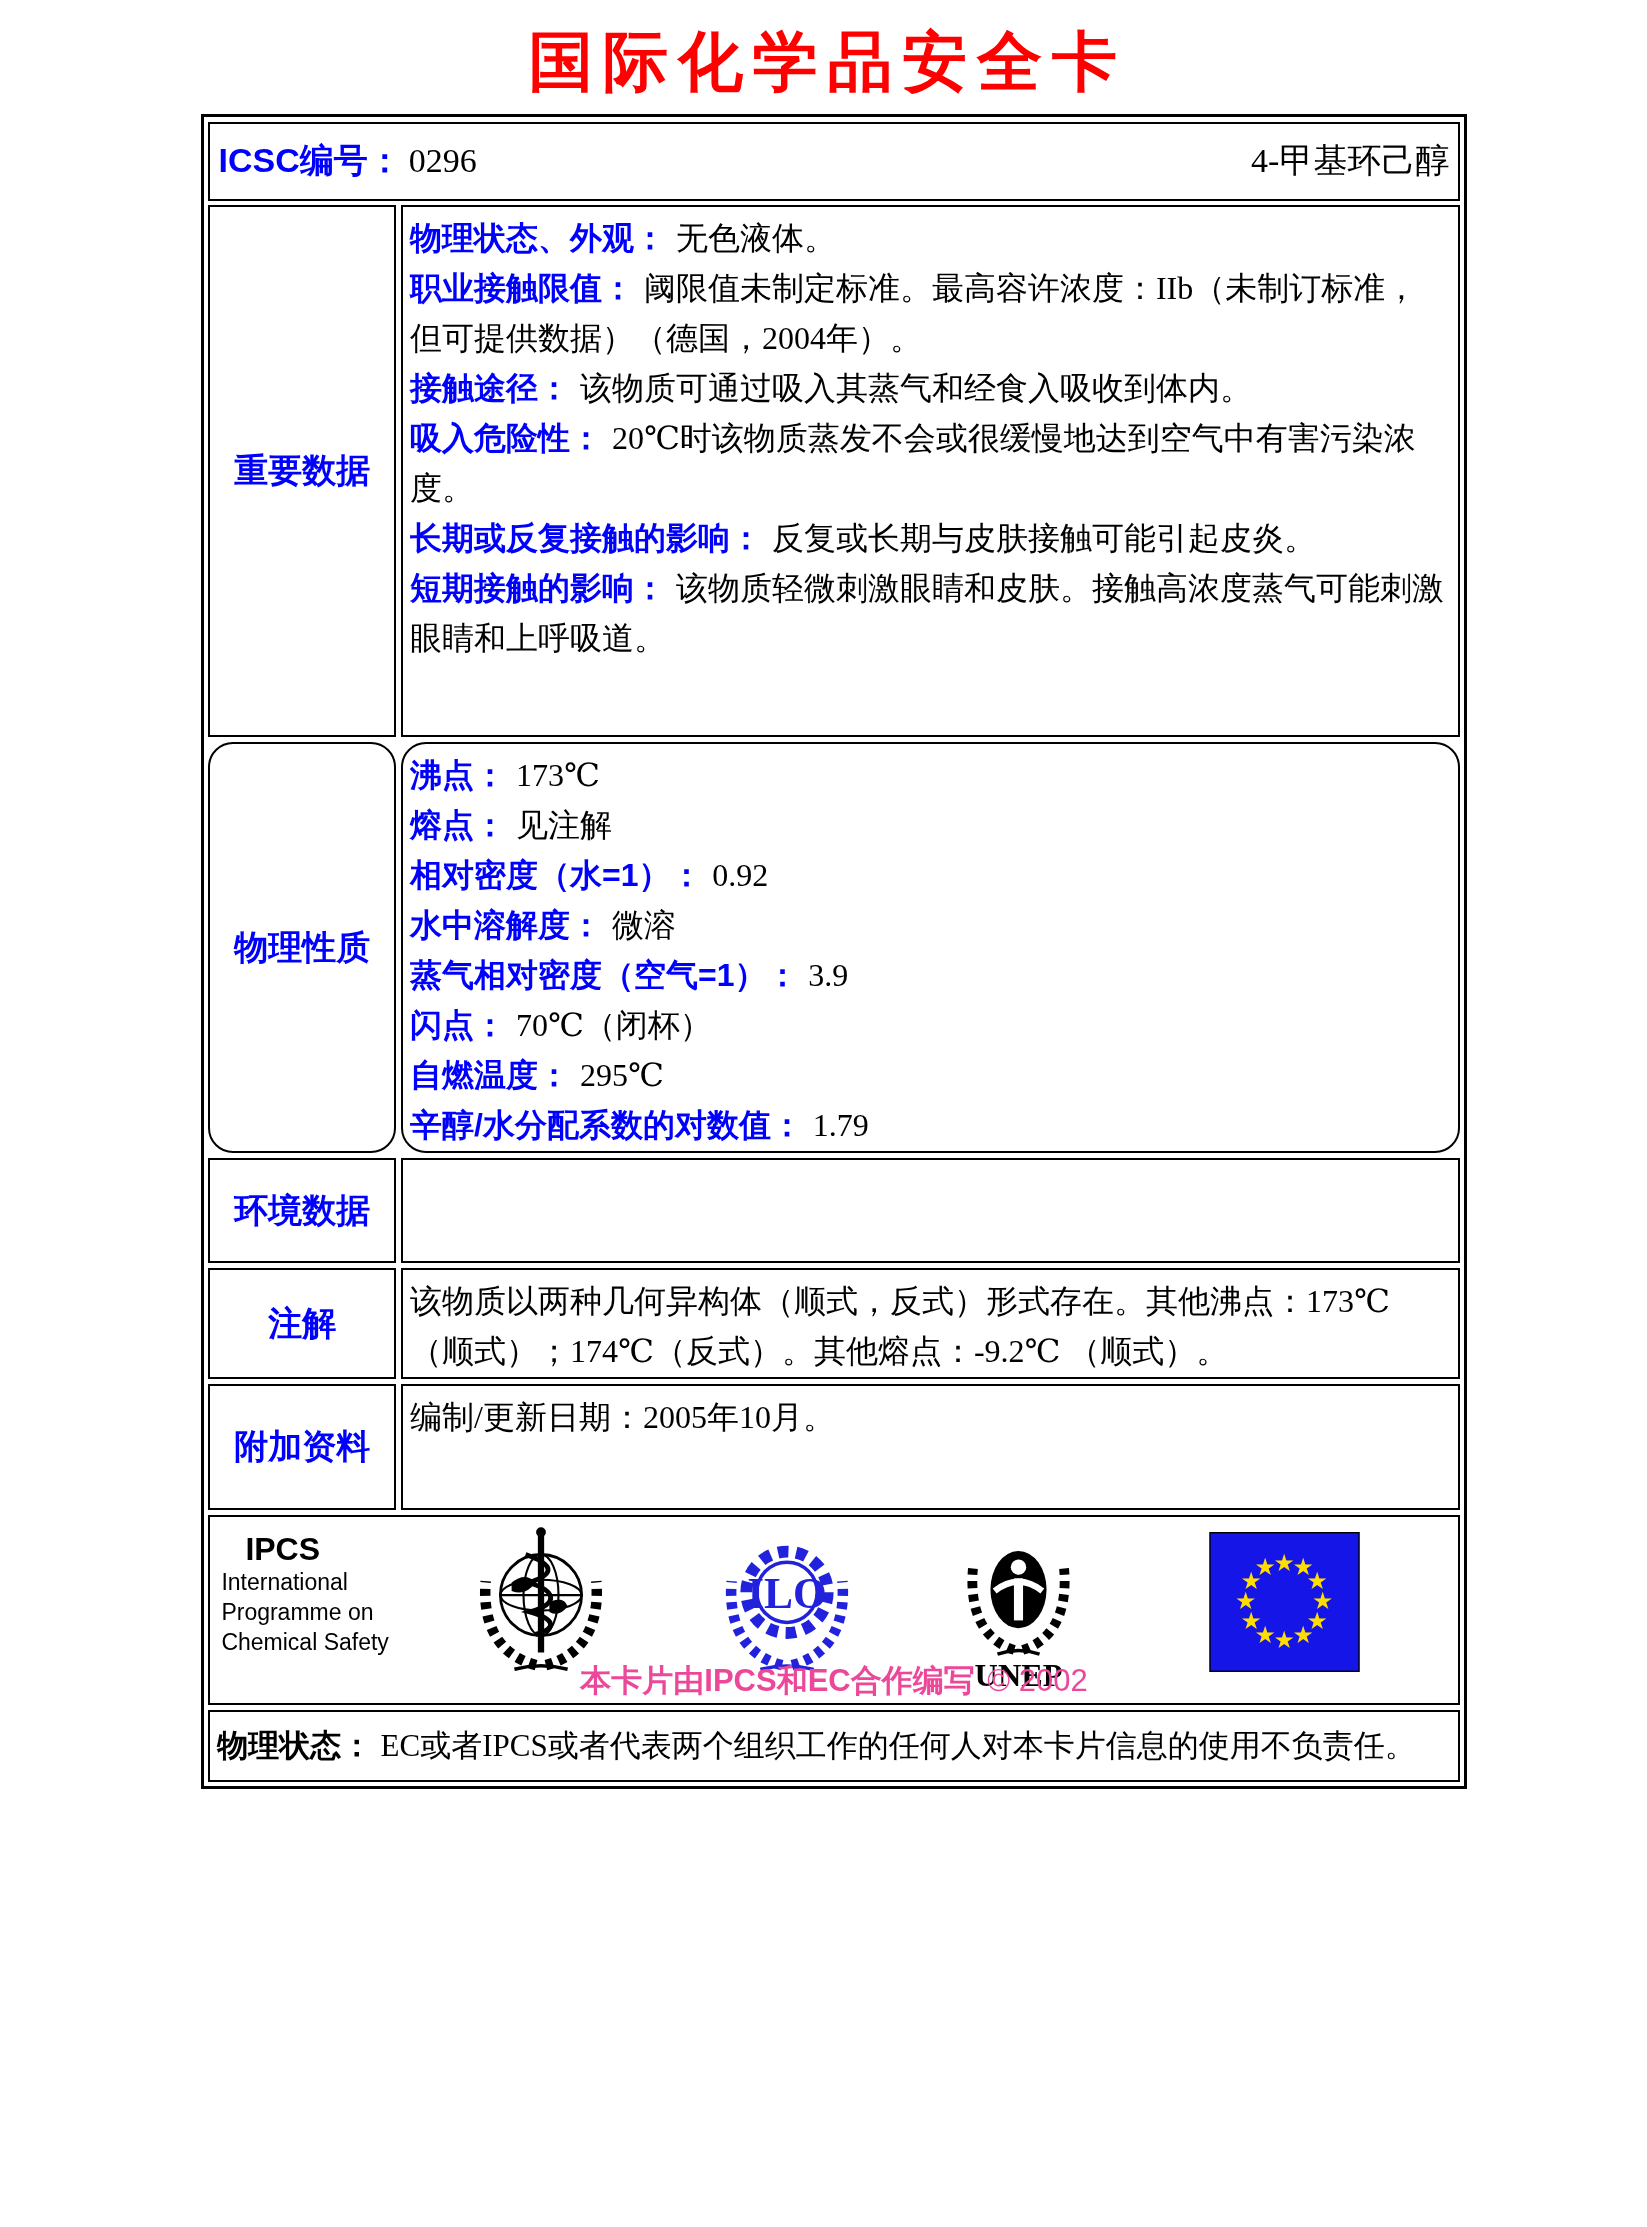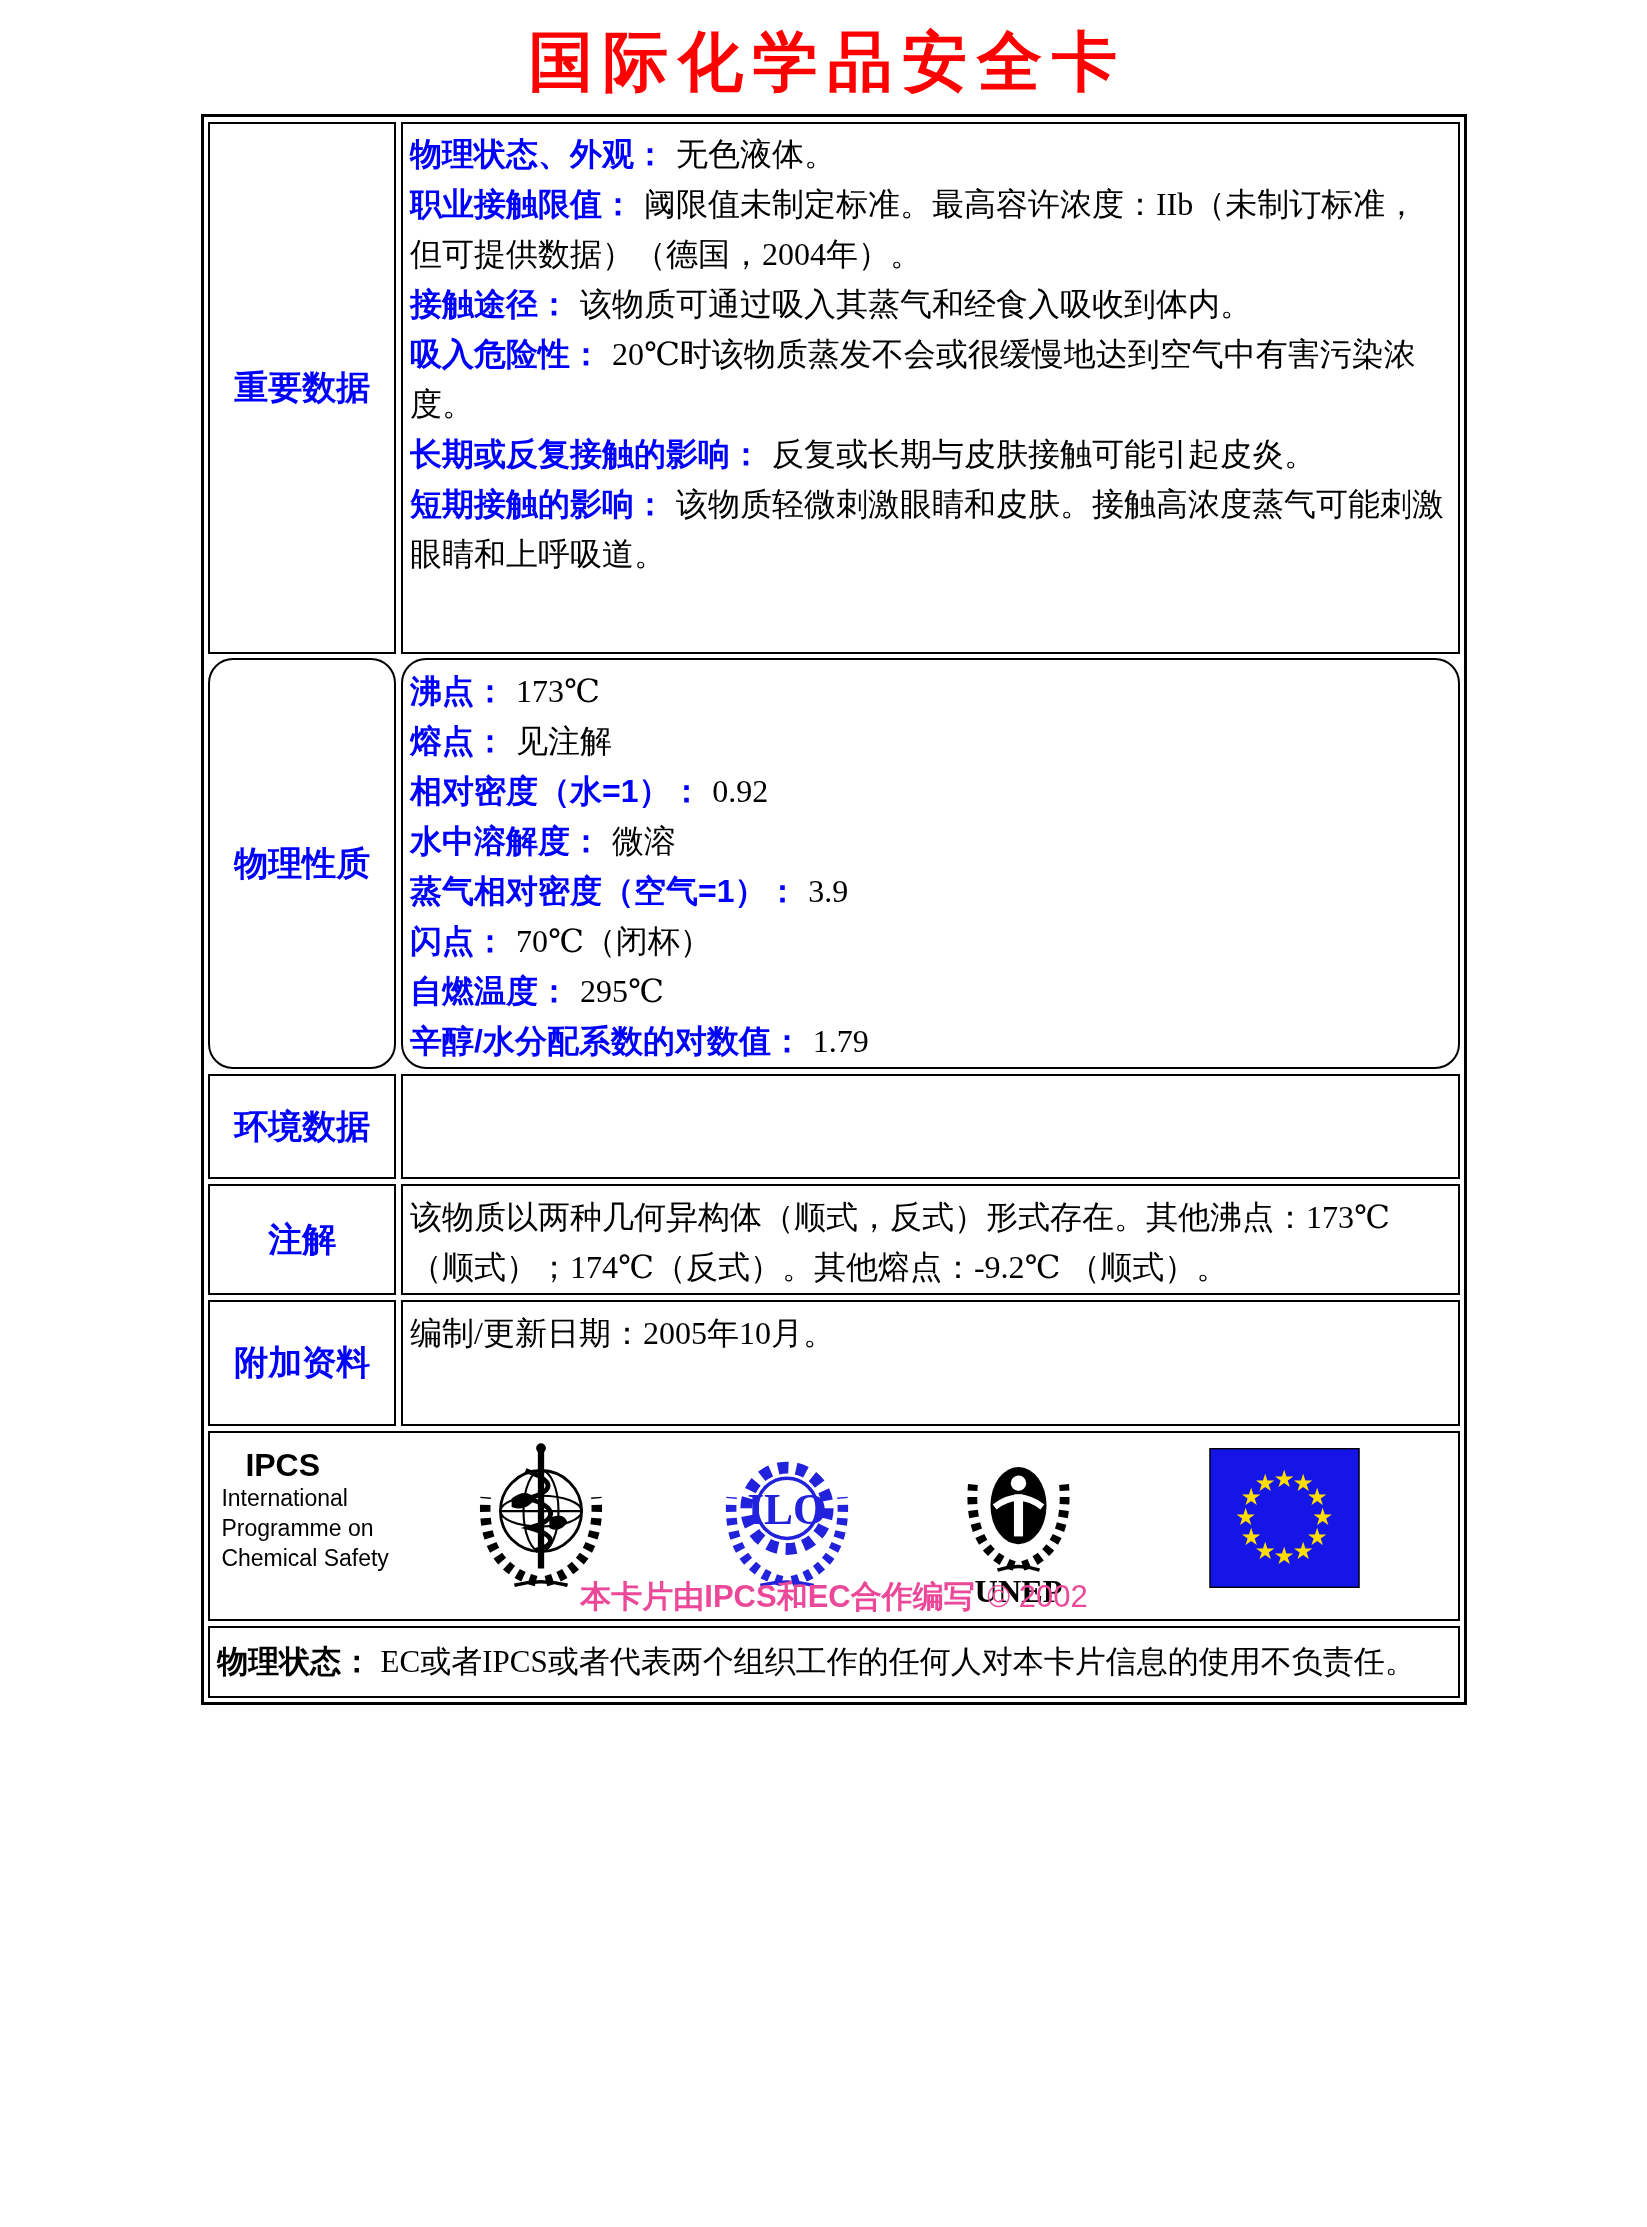--- a/index.html
+++ b/index.html
@@ -120,20 +120,29 @@
 </style>
 </head>
 <body>
 
 <div class="page">
 
   <div class="page-title">国际化学品安全卡</div>
 
   <div class="card">
 
+    <div class="row header-row">
+      <div class="cell">
+        <div class="header-left">
+          <span class="blabel">ICSC编号：</span>
+          <span>0296</span>
+        </div>
+        <div>4-甲基环己醇</div>
+      </div>
+    </div>
 
     <div class="row row-important">
       <div class="cell label-cell">重要数据</div>
       <div class="cell content-cell">
         <p class="field"><span class="blabel">物理状态、外观：</span><span>无色液体。</span></p>
         <p class="field"><span class="blabel">职业接触限值：</span><span>阈限值未制定标准。最高容许浓度：IIb（未制订标准，但可提供数据）（德国，2004年）。</span></p>
         <p class="field"><span class="blabel">接触途径：</span><span>该物质可通过吸入其蒸气和经食入吸收到体内。</span></p>
         <p class="field"><span class="blabel">吸入危险性：</span><span>20℃时该物质蒸发不会或很缓慢地达到空气中有害污染浓度。</span></p>
         <p class="field"><span class="blabel">长期或反复接触的影响：</span><span>反复或长期与皮肤接触可能引起皮炎。</span></p>
         <p class="field"><span class="blabel">短期接触的影响：</span><span>该物质轻微刺激眼睛和皮肤。接触高浓度蒸气可能刺激眼睛和上呼吸道。</span></p>

